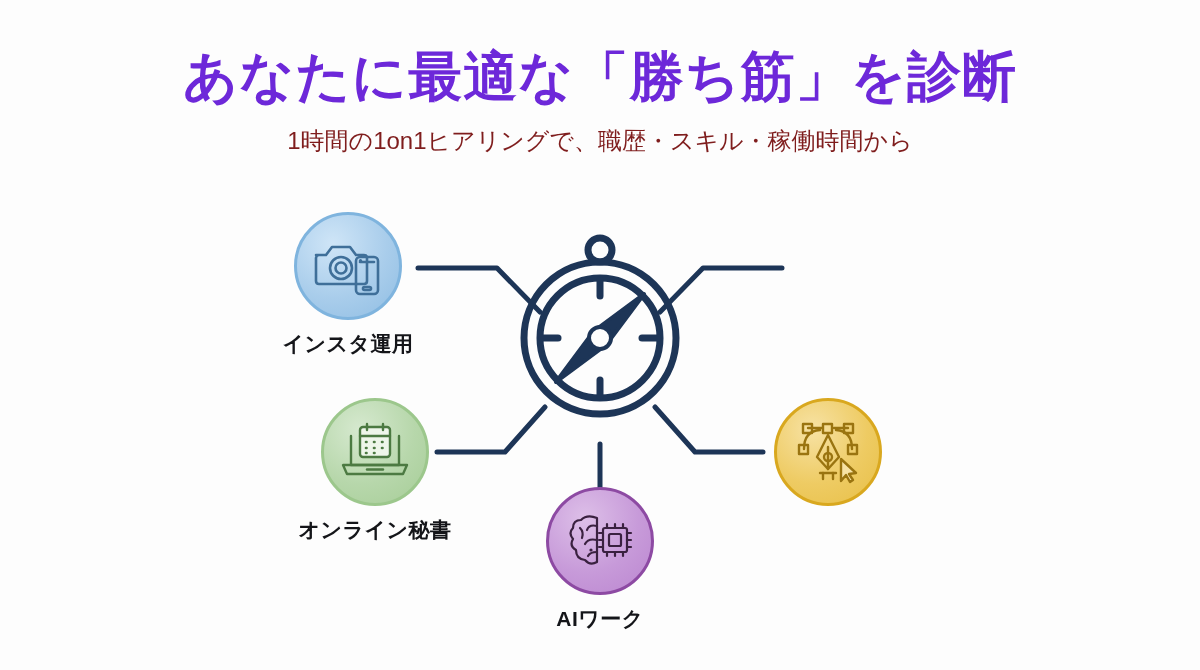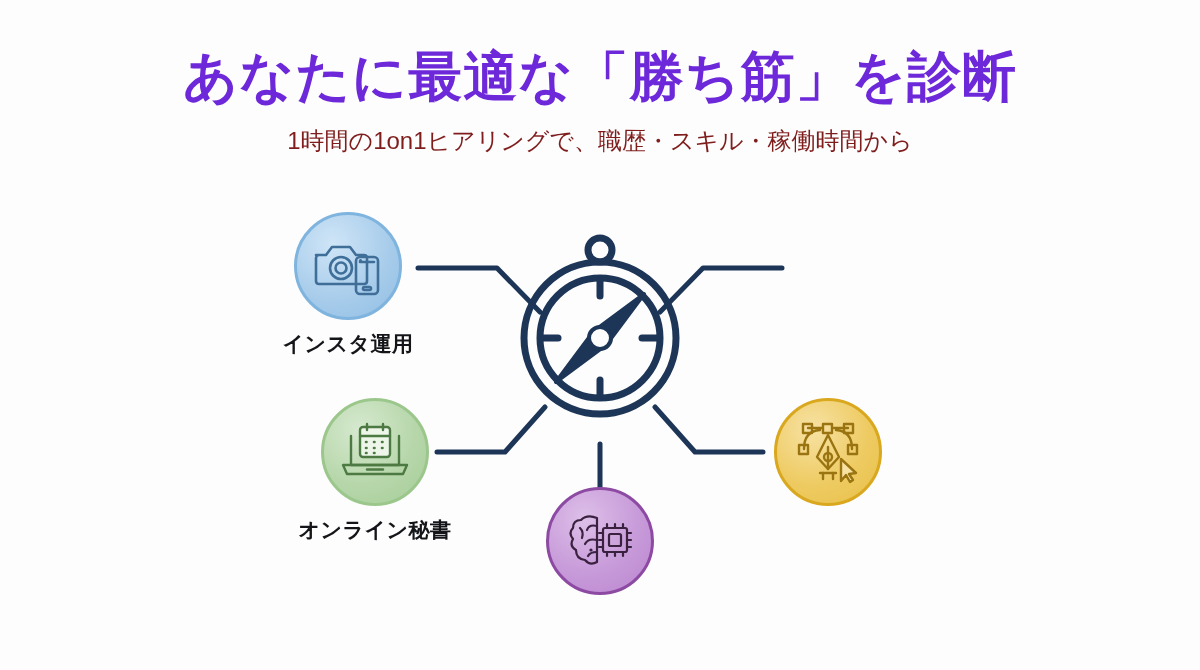--- a/index.html
+++ b/index.html
@@ -263,16 +263,17 @@
               <line x1="32" y1="21" x2="36" y2="21"></line>
               <line x1="32" y1="28" x2="36" y2="28"></line>
               <line x1="32" y1="35" x2="36" y2="35"></line>
               <line x1="60" y1="21" x2="64" y2="21"></line>
               <line x1="60" y1="28" x2="64" y2="28"></line>
               <line x1="60" y1="35" x2="64" y2="35"></line>
             </g>
           </g>
         </svg>
       </div>
+      <div class="node-label">AIワーク</div>
     </div>
 
   </div>
 </div>
 
 </body></html>

